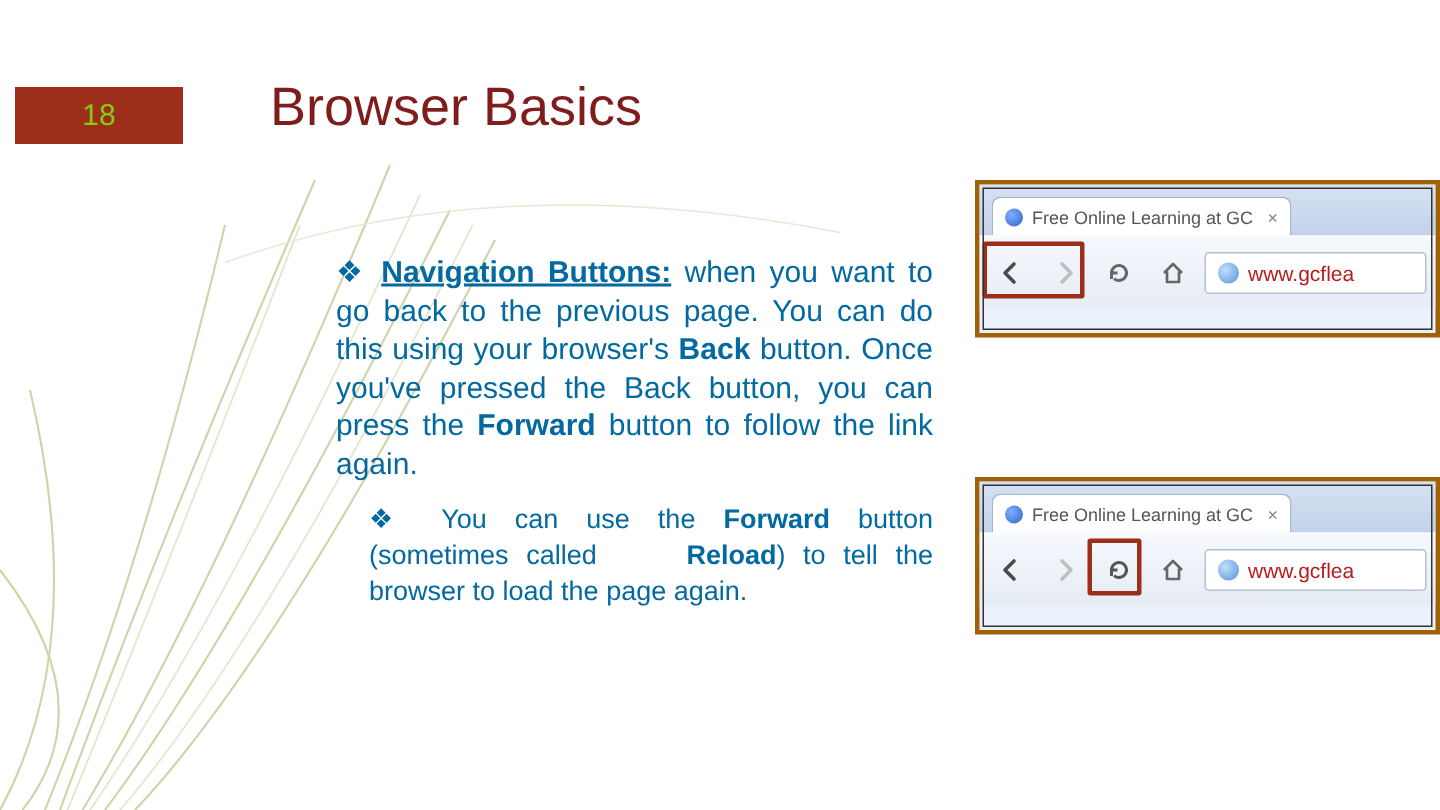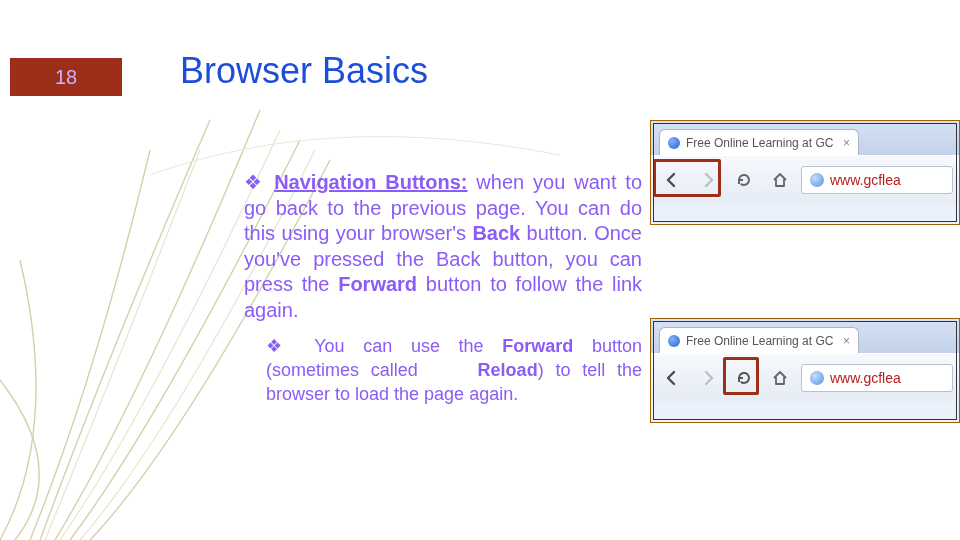--- a/index.html
+++ b/index.html
@@ -20,44 +20,44 @@
     z-index: 0;
   }
 
   .page-num {
     position: absolute;
     top: 58px;
     left: 10px;
     width: 112px;
     height: 38px;
     background: #9c2e1a;
-    color: #c4b5fd;
+    color: #84cc16;
     font-size: 20px;
     display: flex;
     align-items: center;
     justify-content: center;
     z-index: 2;
   }
 
   .title {
     position: absolute;
     left: 180px;
     top: 50px;
     font-size: 36px;
-    color: #1d4ed8;
+    color: #7f1d1d;
     font-weight: 400;
     z-index: 2;
   }
 
   .content {
     position: absolute;
-    left: 244px;
+    left: 224px;
     top: 170px;
     width: 398px;
-    color: #8b5cf6;
+    color: #0369a1;
     z-index: 2;
   }
   .bullet1 {
     font-size: 20px;
     line-height: 1.28;
     text-align: justify;
   }
   .bullet1 .lead { font-weight: 700; text-decoration: underline; }
   .bullet1 .back { font-weight: 700; }
   .bullet1 .fwd { font-weight: 700; }
@@ -73,21 +73,21 @@
   .bullet2 .refresh { font-weight: 700; }
   .bullet2 .reload { font-weight: 700; margin-left: 48px; }
 
   
   .illus {
     position: absolute;
     right: 0;
     width: 310px;
     height: 105px;
     background: #eaf1fb;
-    border: 1px solid #a16207;
+    border: 3px solid #a16207;
     z-index: 2;
     overflow: hidden;
     font-family: Arial, sans-serif;
     text-align: right;
   }
   .illus.top    { top: 120px; }
   .illus.bottom { top: 318px; }
 
   .illus .tabbar {
     height: 34px;

